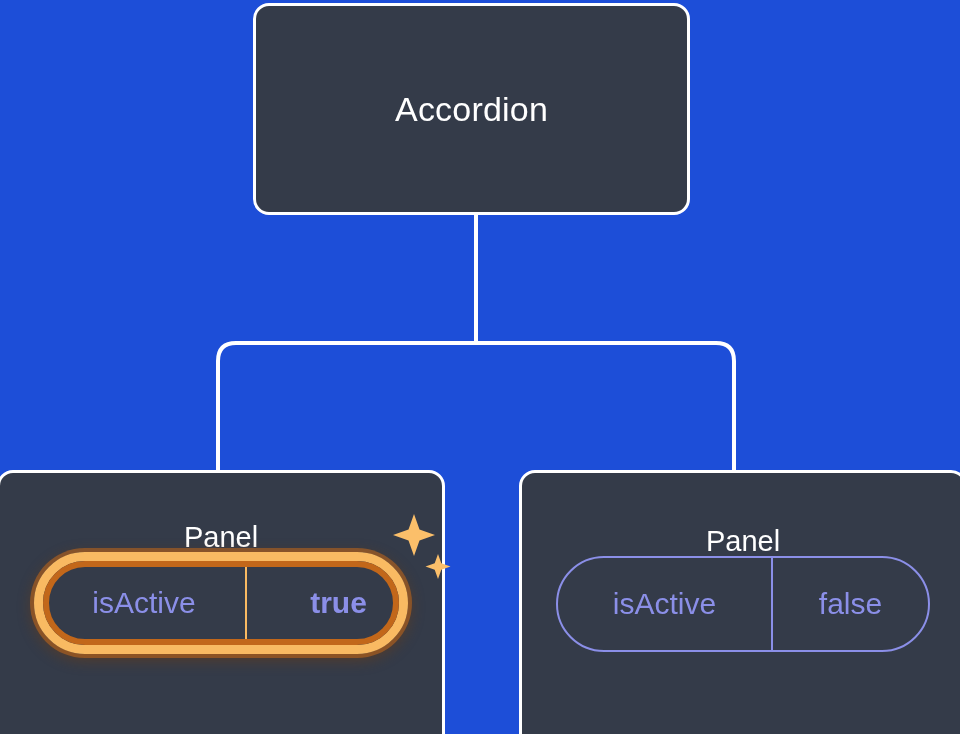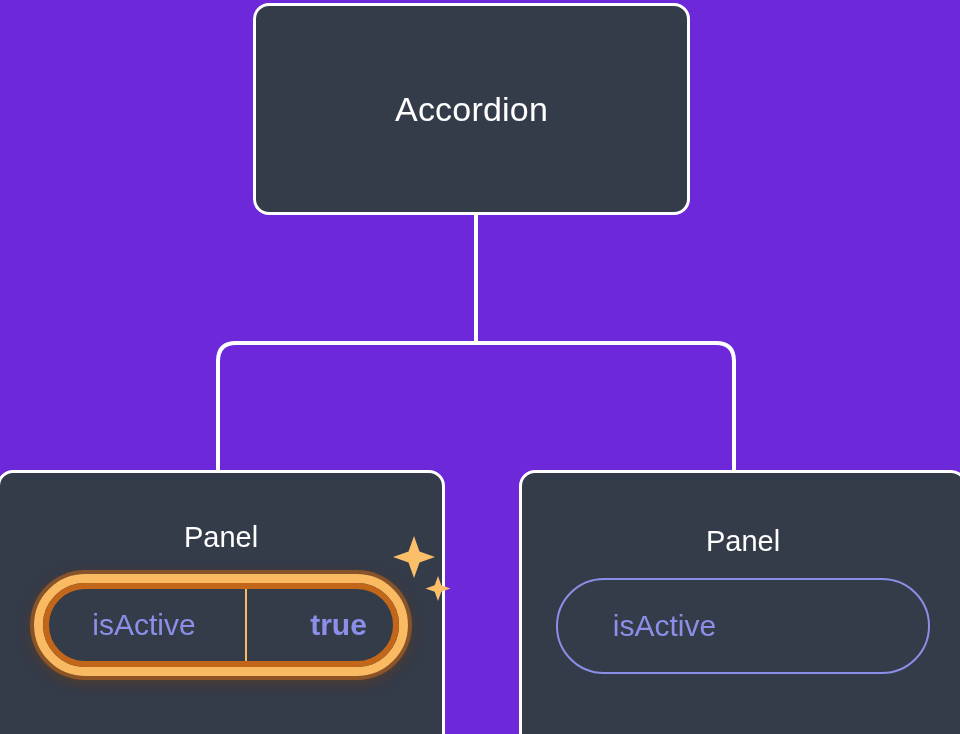--- a/index.html
+++ b/index.html
@@ -11,21 +11,21 @@
     width: 960px;
     height: 734px;
     overflow: hidden;
     font-family: "Liberation Sans", sans-serif;
     -webkit-font-smoothing: antialiased;
   }
   #stage {
     position: relative;
     width: 960px;
     height: 734px;
-    background: #6d28d9;
+    background: #1d4ed8;
     overflow: hidden;
   }
 
   
   #edges {
     position: absolute;
     left: 0;
     top: 0;
     width: 960px;
     height: 734px;
@@ -75,21 +75,20 @@
     font-weight: 400;
     line-height: 1;
     margin-top: 50px;
     text-align: center;
   }
   .node-panel-right .node-title-panel { margin-top: 54px; }
 
   
   .pill-wrap {
     position: relative;
-    margin-top: 22px;
     display: flex;
   }
 
   .pill {
     display: flex;
     align-items: stretch;
     border-radius: 999px;
     box-sizing: border-box;
     height: 102px;
     background: transparent;
@@ -167,17 +166,18 @@
       </svg>
     </div>
   </div>
 
   <div class="node node-panel node-panel-right">
     <span class="node-title-panel">Panel</span>
 
     <div class="pill-wrap">
       <div class="pill pill-cool">
         <span class="pill-cell pill-key">isActive</span>
+        <span class="pill-cell pill-val">false</span>
       </div>
     </div>
   </div>
 
 </div>
 
 </body></html>

